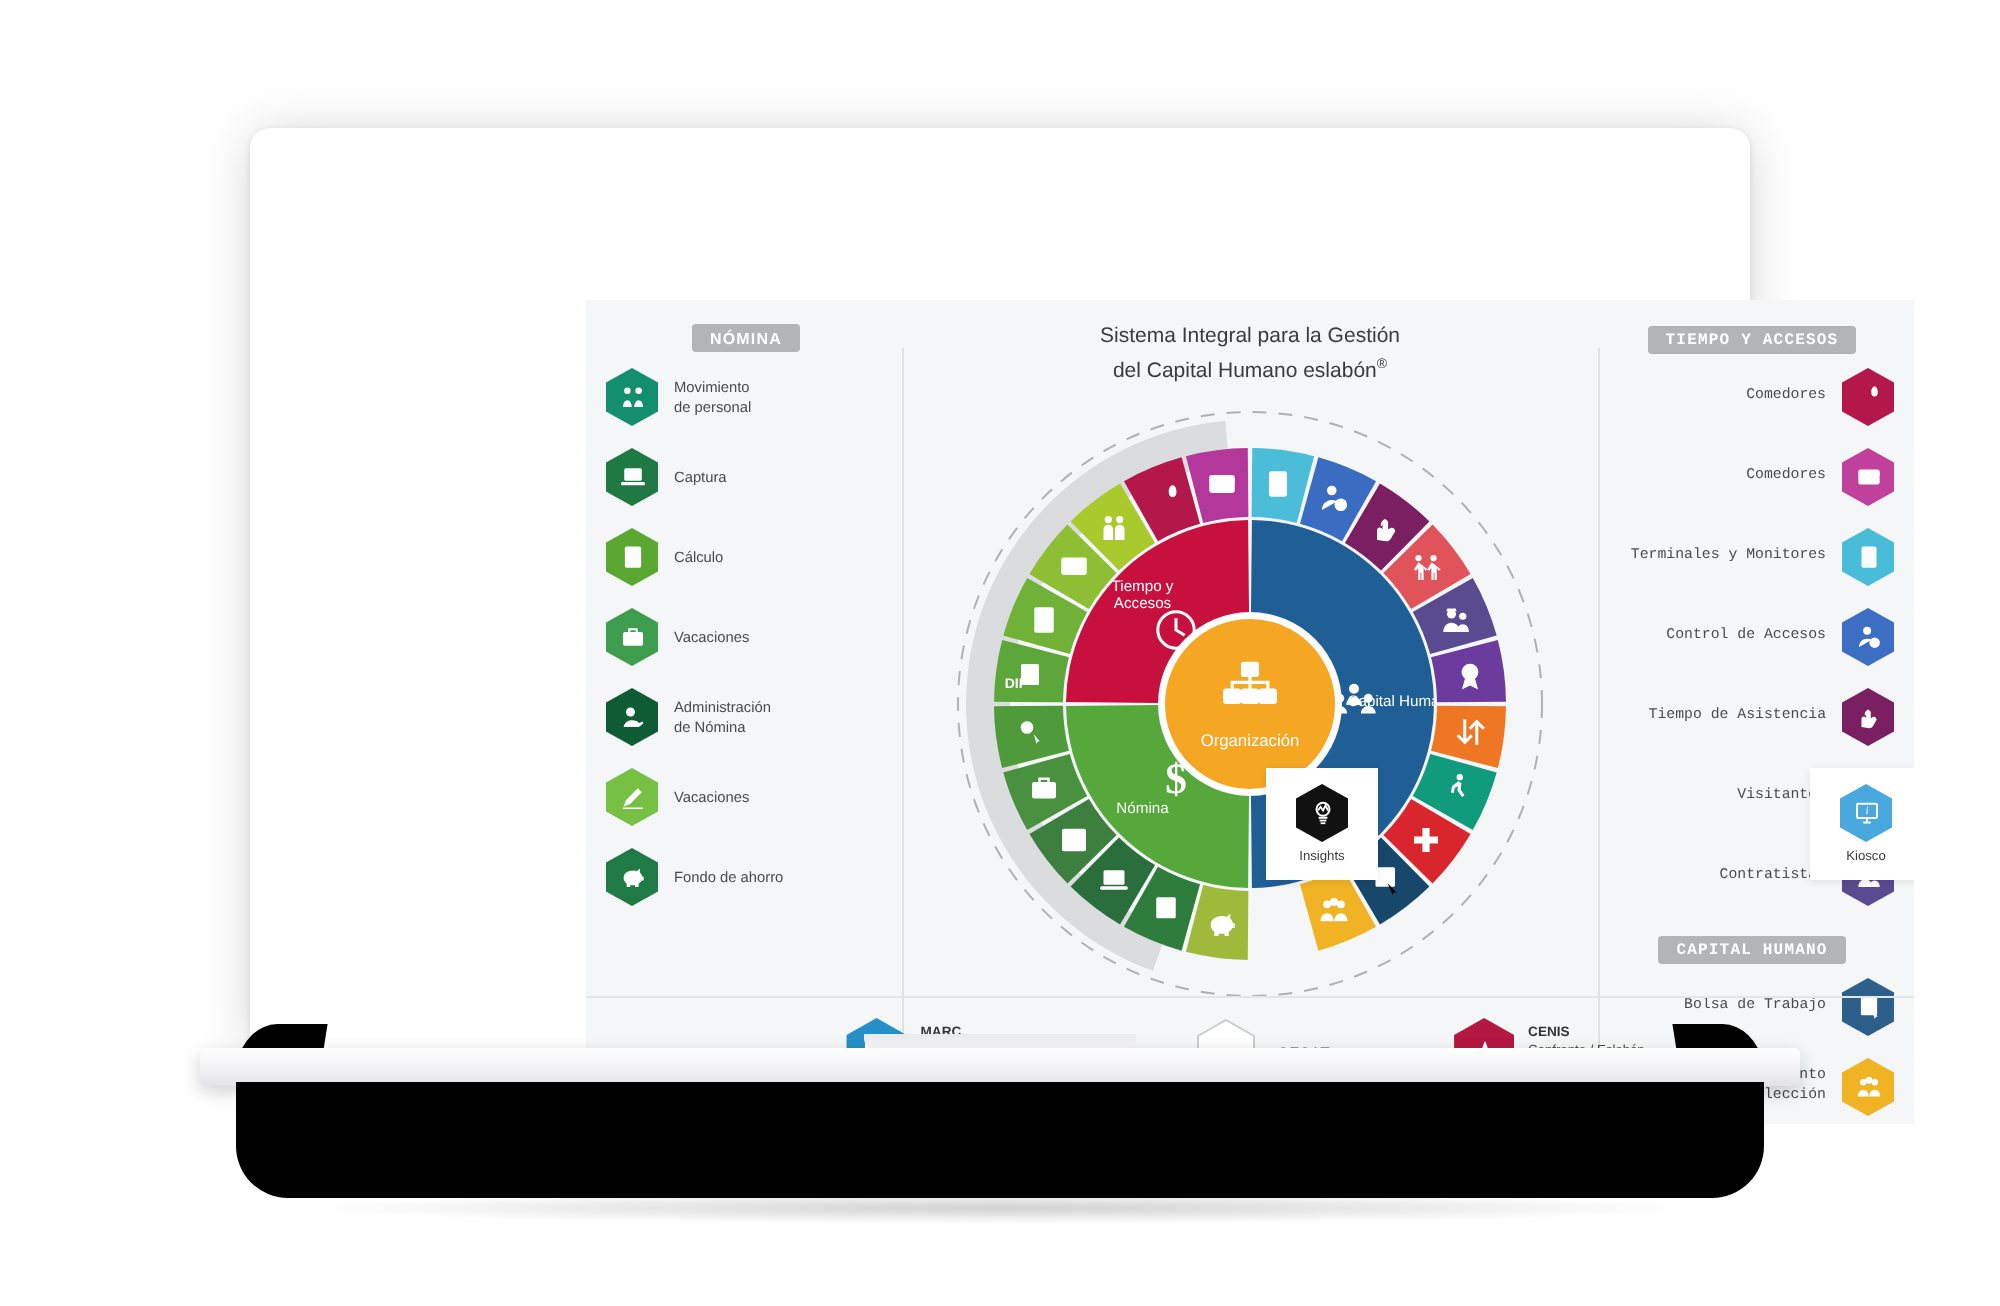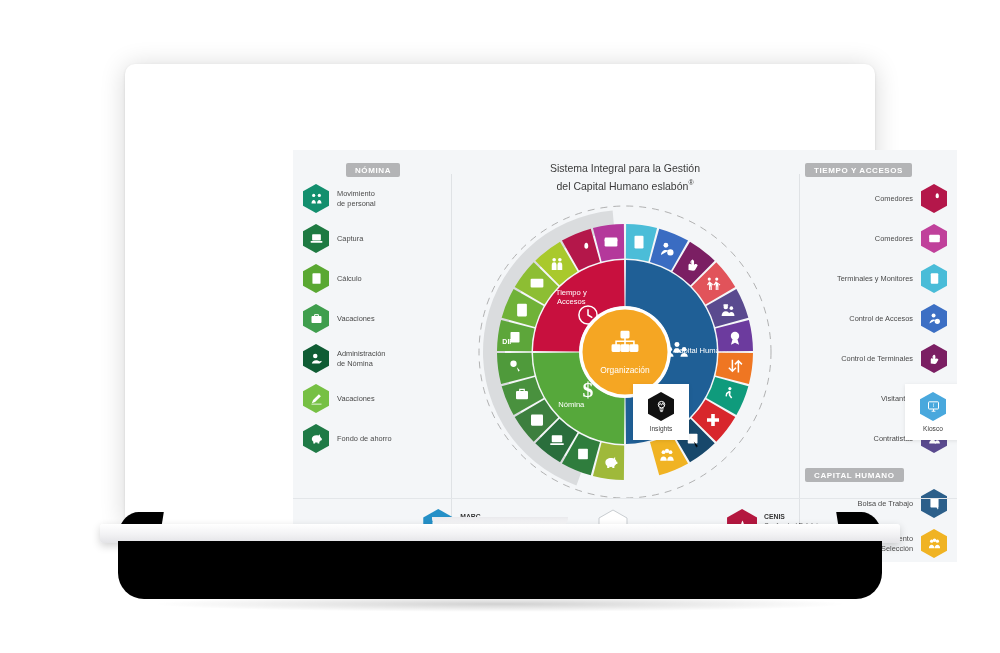--- a/index.html
+++ b/index.html
@@ -45,24 +45,24 @@
   
   .section-chip{
     display:inline-block;background:#b3b4b6;color:#ffffff;
     font-size:8px;letter-spacing:.6px;padding:3px 9px 2px 9px;border-radius:2px;
     font-weight:bold;white-space:nowrap;
   }
   .col-left{position:absolute;left:10px;top:0;width:140px;}
   .col-right{position:absolute;left:512px;top:0;width:142px;}
 
   .chip-wrap{text-align:center;margin-top:9px;margin-bottom:7px;}
-  .chip-wrap.right{text-align:left;}
+  .chip-wrap.right{text-align:center;font-family:Liberation Mono, monospace;}
 
   .item{display:flex;align-items:center;margin:0 0 11px 0;}
-  .item.right{flex-direction:row-reverse;}
+  .item.right{flex-direction:row-reverse;font-family:Liberation Mono, monospace;}
   .hexw{width:26px;height:29px;flex:0 0 26px;position:relative;}
   .hex{
     width:26px;height:29px;position:absolute;left:0;top:0;
     clip-path:polygon(50% 0%,100% 25%,100% 75%,50% 100%,0% 75%,0% 25%);
     display:flex;align-items:center;justify-content:center;
     color:#fff;
   }
   .hex svg{width:15px;height:15px;display:block;}
   .ilabel{
     font-size:7.4px;line-height:9.4px;color:#4a4a4a;padding:0 8px;flex:1;
@@ -274,21 +274,21 @@
             </div>
             <div class="item right">
               <div class="hexw">
                 <div class="hex" style="background: rgb(123, 31, 99);">
                   <svg viewBox="0 0 24 24" fill="#fff" stroke="none">
                     <path d="M6 20v-6.6c0-1 .9-1.8 1.9-1.8s1.8.8 1.8 1.8V8.3c0-1 .8-1.8 1.8-1.8s1.9.8 1.9 1.8v4.6l1.5-.8c1.1-.6 2.4-.1 2.9 1l.4.9-3.1 5.3c-.6 1-1.6 1.6-2.8 1.6z"></path>
                     <path d="M9 10.5c0-2.3 1.4-4 3-4" stroke="#fff" stroke-width="1.1" fill="none"></path>
                   </svg>
                 </div>
               </div>
-              <div class="ilabel">Control de Terminales</div>
+              <div class="ilabel">Tiempo de Asistencia</div>
             </div>
             <div class="item right">
               <div class="hexw">
                 <div class="hex" style="background: rgb(225, 83, 90);">
                   <svg viewBox="0 0 24 24" fill="#fff" stroke="none">
                     <circle cx="7" cy="5.4" r="2.1"></circle>
                     <path d="M7 8.2L4 13l1.5.9 1.3-2.1V20h1.5v-4.8h.6V20h1.5v-8.2l1.3 2.1 1.4-.9z"></path>
                     <circle cx="17" cy="5.4" r="2.1"></circle>
                     <path d="M17 8.2L14 13l1.5.9 1.3-2.1V20h1.5v-4.8h.6V20h1.5v-8.2l1.3 2.1 1.4-.9z" transform="translate(-1.2,0)"></path>
                   </svg>

